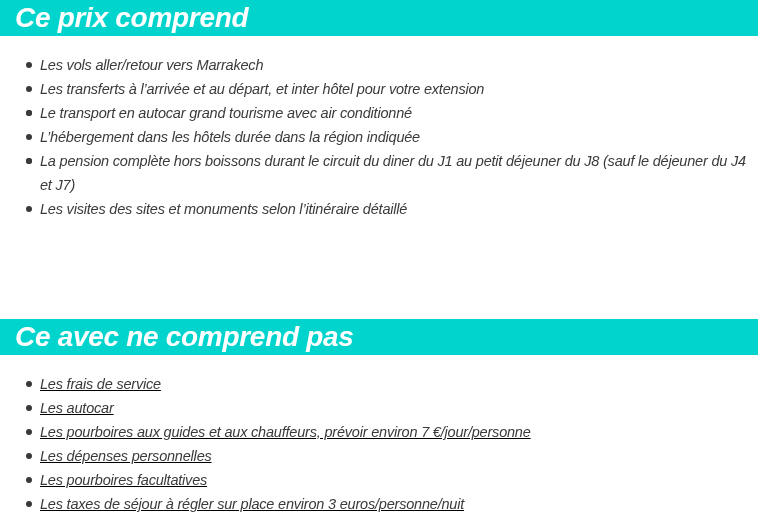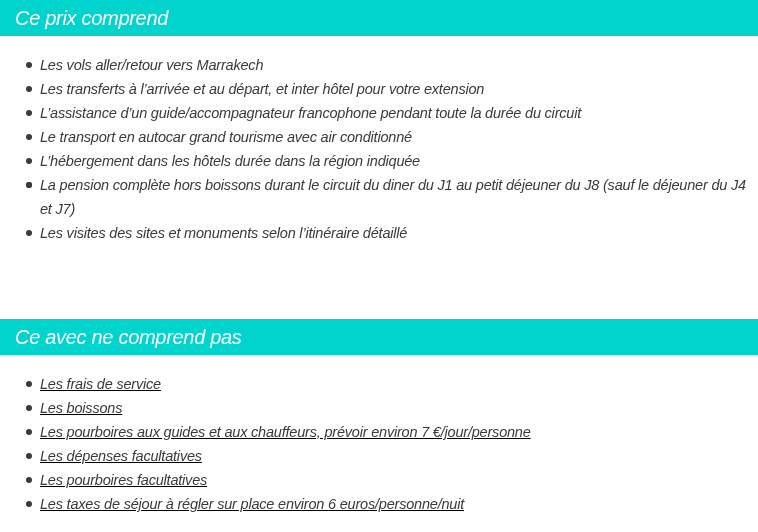--- a/index.html
+++ b/index.html
@@ -8,22 +8,22 @@
     background: #00d4cc;
     height: 36px;
     display: flex;
     align-items: center;
     padding-left: 15px;
   }
   .section-header h2 {
     margin: 0;
     color: #ffffff;
     font-style: italic;
-    font-weight: normal;
-    font-size: 20px;
+    font-weight: bold;
+    font-size: 28px;
     letter-spacing: -0.3px;
     line-height: 36px;
   }
   ul.items {
     list-style: none;
     margin: 0;
     padding: 0;
   }
   ul.items li {
     position: relative;
@@ -51,31 +51,31 @@
 </style>
 </head>
 <body>
 
 <div id="sec1" class="section-header">
   <h2>Ce prix comprend</h2>
 </div>
 <ul id="list1" class="items">
   <li><span class="bullet"></span><span>Les vols aller/retour vers Marrakech</span></li>
   <li><span class="bullet"></span><span>Les transferts à l’arrivée et au départ, et inter hôtel pour votre extension</span></li>
-  <li><span class="bullet"></span><span>L’assistance d’un guide/accompagnateur francophone pendant toute la durée du circuit</span></li>
+  <li><span class="bullet"></span></li>
   <li><span class="bullet"></span><span>Le transport en autocar grand tourisme avec air conditionné</span></li>
   <li><span class="bullet"></span><span>L’hébergement dans les hôtels durée dans la région indiquée</span></li>
   <li><span class="bullet"></span></li>
   <li><span class="bullet"></span><span>La pension complète hors boissons durant le circuit du diner du J1 au petit déjeuner du J8 (sauf le déjeuner du J4 et J7)</span></li>
   <li><span class="bullet"></span><span>Les visites des sites et monuments selon l’itinéraire détaillé</span></li>
 </ul>
 
 <div id="sec2" class="section-header">
   <h2>Ce avec ne comprend pas</h2>
 </div>
 <ul id="list2" class="items">
   <li><span class="bullet"></span><span>Les frais de service</span></li>
-  <li><span class="bullet"></span><span>Les boissons</span></li>
+  <li><span class="bullet"></span><span>Les autocar</span></li>
   <li><span class="bullet"></span><span>Les pourboires aux guides et aux chauffeurs, prévoir environ 7 €/jour/personne</span></li>
-  <li><span class="bullet"></span><span>Les dépenses facultatives</span></li>
+  <li><span class="bullet"></span><span>Les dépenses personnelles</span></li>
   <li><span class="bullet"></span><span>Les pourboires facultatives</span></li>
-  <li><span class="bullet"></span><span>Les taxes de séjour à régler sur place environ 6 euros/personne/nuit</span></li>
+  <li><span class="bullet"></span><span>Les taxes de séjour à régler sur place environ 3 euros/personne/nuit</span></li>
 </ul>
 
 </body></html>

